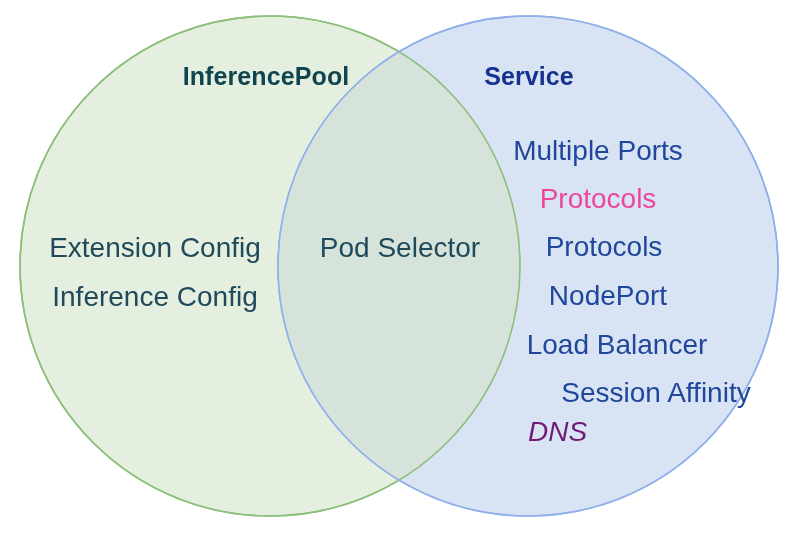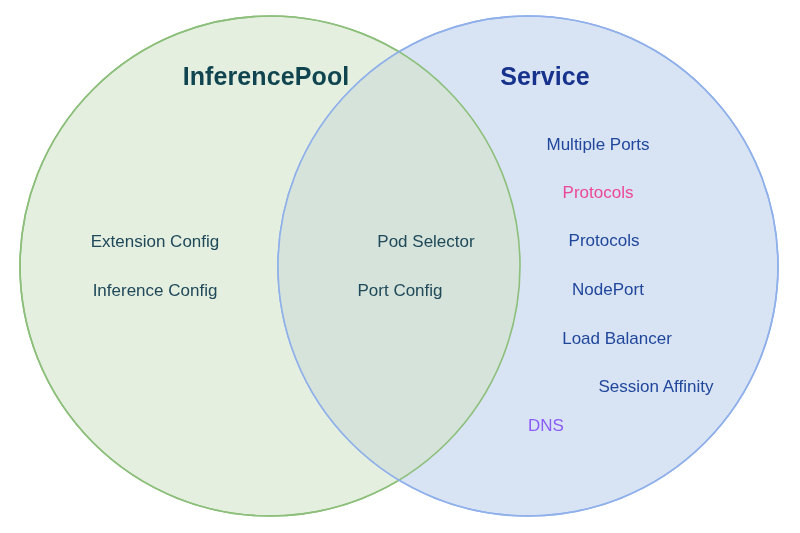--- a/index.html
+++ b/index.html
@@ -42,24 +42,23 @@
   .title {
     font-size: 25px;
     font-weight: bold;
     letter-spacing: 0.1px;
   }
   .title-left {
     color: #10454f;
   }
   .title-right {
     color: #16328c;
-    margin-left: 16px;
   }
   .item {
-    font-size: 17px;
+    font-size: 28px;
     font-weight: normal;
   }
   .item-left, .item-mid {
     color: #20495a;
   }
   .item-right {
     color: #20479b;
   }
   .ctr {
     transform: translateX(-50%);
@@ -87,25 +86,24 @@
 
   <div class="layer-text">
 
     <div class="lbl title title-left ctr" style="left: 266px; top: 58px; color: rgb(16, 69, 79);">InferencePool</div>
 
     <div class="lbl title title-right ctr" style="left: 529px; top: 58px; color: rgb(22, 50, 140);">Service</div>
 
     <div class="lbl item item-left ctr" style="left: 155px; top: 277px; color: rgb(32, 73, 90);">Inference Config</div>
     <div class="lbl item item-left ctr" style="left: 155px; top: 228px; color: rgb(32, 73, 90);">Extension Config</div>
 
-    <div class="lbl item item-mid ctr" style="left: 400px; top: 228px; color: rgb(32, 73, 90); margin-left: 26px;">Pod Selector</div>
-    <div class="lbl item item-mid ctr" style="left: 400px; top: 277px; color: rgb(32, 73, 90);">Port Config</div>
+    <div class="lbl item item-mid ctr" style="left: 400px; top: 228px; color: rgb(32, 73, 90);">Pod Selector</div>
 
     <div class="lbl item item-right ctr" style="left: 598px; top: 131px; color: rgb(32, 71, 155);">Multiple Ports</div>
     <div class="lbl item item-right ctr" style="left: 598px; top: 179px; color: #ec4899;">Protocols</div>
     <div class="lbl item item-right ctr" style="left: 604px; top: 227px; color: rgb(32, 71, 155);">Protocols</div>
     <div class="lbl item item-right ctr" style="left: 608px; top: 276px; color: rgb(32, 71, 155);">NodePort</div>
     <div class="lbl item item-right ctr" style="left: 617px; top: 325px; color: rgb(32, 71, 155);">Load Balancer</div>
     <div class="lbl item item-right ctr" style="left: 614px; top: 373px; color: rgb(32, 71, 155); margin-left: 42px;">Session Affinity</div>
-    <div class="lbl item item-right" style="left: 528px; top: 412px; color: #8b5cf6;">DNS</div>
+    <div class="lbl item item-right" style="left: 528px; top: 412px; color: #701a75; font-style: italic;">DNS</div>
 
   </div>
 </div>
 
 </body></html>

